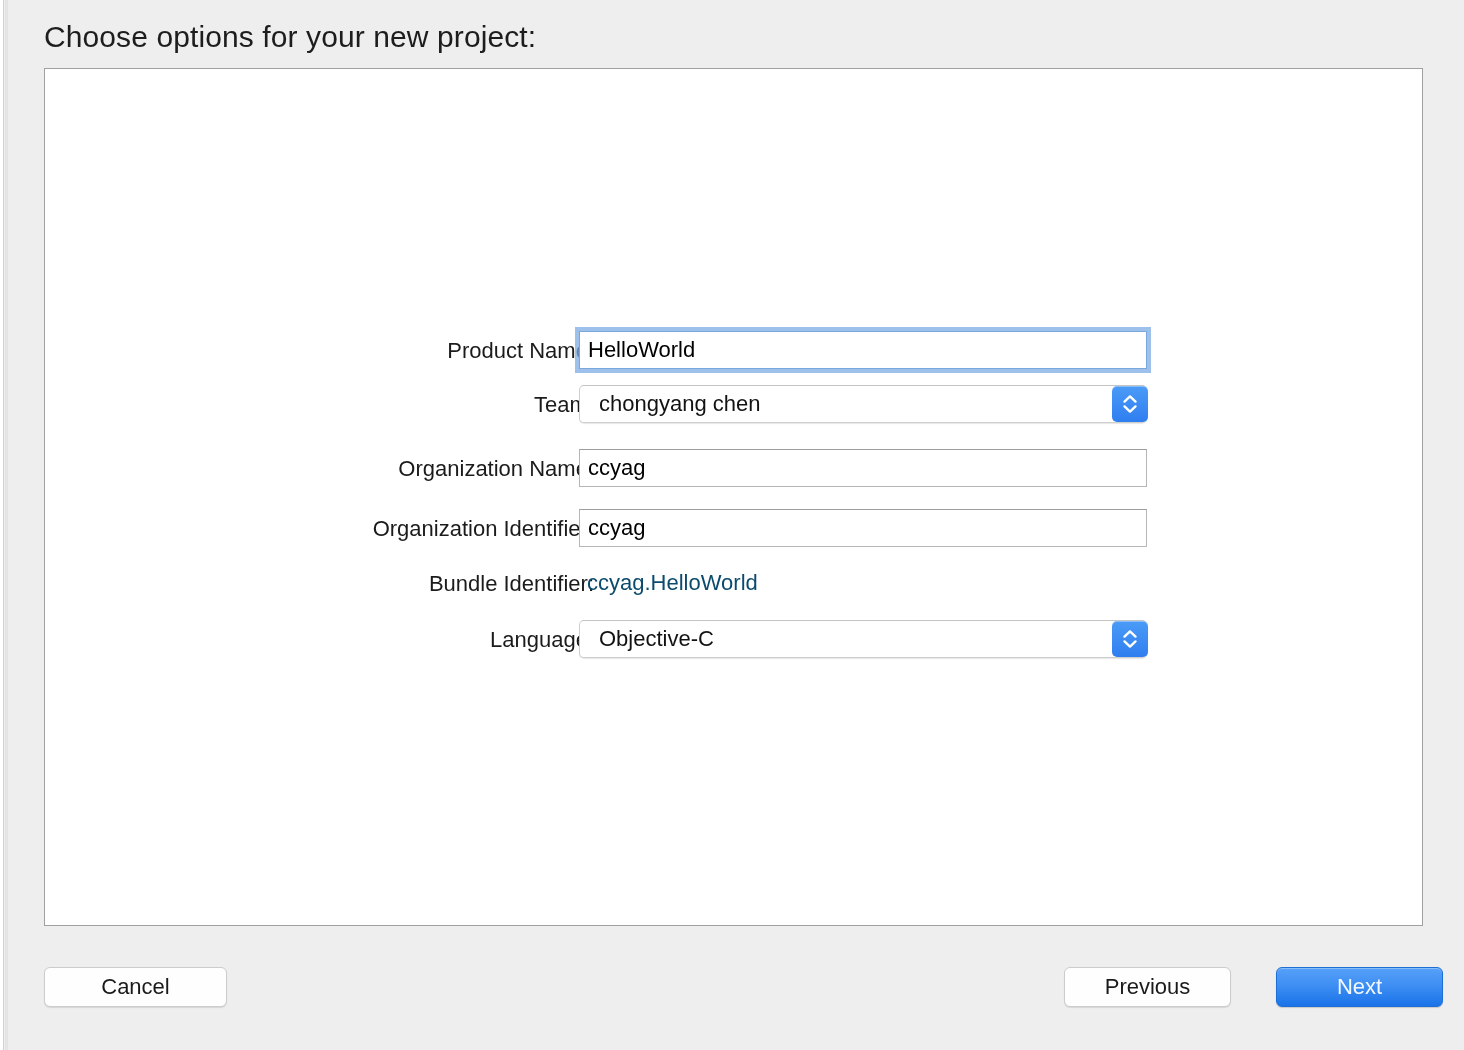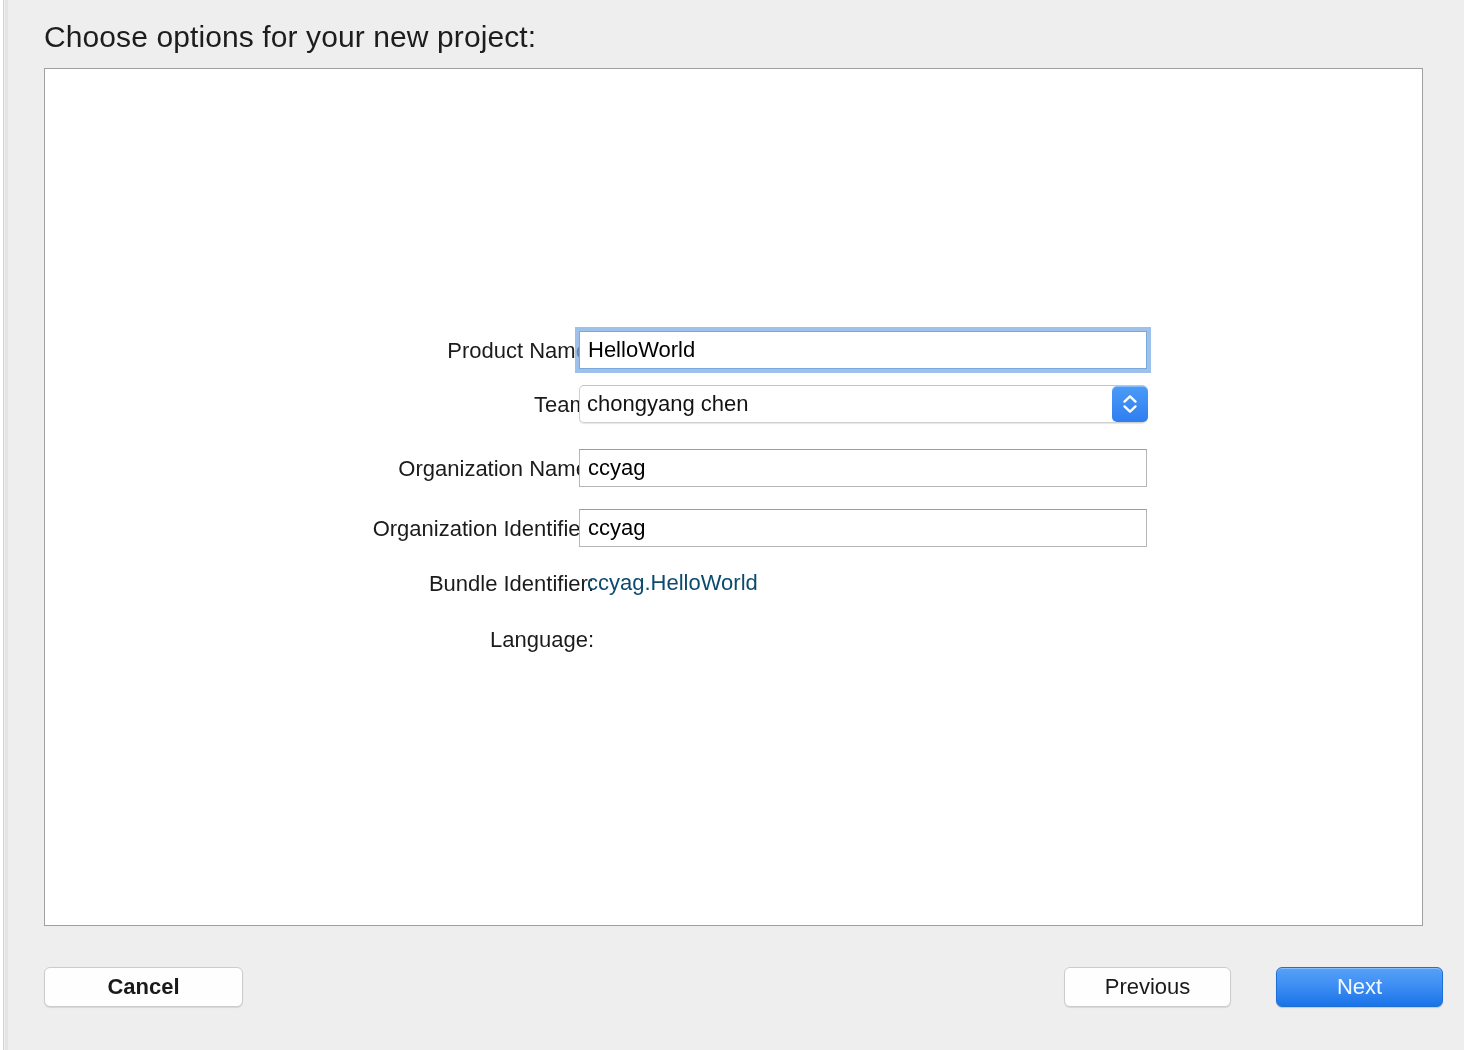--- a/index.html
+++ b/index.html
@@ -129,21 +129,21 @@
     left: 0; top: 0;
     width: 568px; height: 38px;
     background: #ffffff;
     border: 1px solid #cfcfcf;
     border-top-color: #c4c4c4;
     border-radius: 5px;
     box-shadow: 0 1px 1px rgba(0,0,0,0.10);
   }
   .popup-value {
     position: absolute;
-    left: 8px;
+    left: 20px;
     top: 0;
     height: 38px;
     line-height: 37px;
     font-size: 22px;
     color: #121212;
     white-space: nowrap;
   }
   .stepper {
     position: absolute;
     right: -1px;
@@ -179,21 +179,21 @@
     box-shadow: 0 1px 1px rgba(0,0,0,0.10);
   }
   .btn-default {
     background: linear-gradient(to bottom, #56a0f7 0%, #3d8df3 48%, #1a73e8 100%);
     border: 1px solid #1d6fd6;
     color: #f2f8ff;
     box-shadow: 0 1px 1px rgba(0,0,0,0.16), inset 0 1px 0 rgba(255,255,255,0.30);
     margin-left: 20px;
   }
 
-  #btn-cancel   { left: 44px;   top: 967px; width: 199px; font-weight: bold; }
+  #btn-cancel   { left: 44px;   top: 967px; width: 183px; }
   #btn-previous { left: 1064px; top: 967px; width: 167px; }
   #btn-next     { left: 1256px; top: 967px; width: 167px; }
 </style>
 </head>
 <body>
 
 <div id="dialog">
 
   <div class="window-edge-left"></div>
   <div class="window-edge-left2"></div>
@@ -242,20 +242,32 @@
 
       <div class="row" style="top:495px;">
         <div class="label">Bundle Identifier:</div>
         <div class="control">
           <div class="statictext">ccyag.HelloWorld</div>
         </div>
       </div>
 
       <div class="row" style="top:551px;">
         <div class="label">Language:</div>
+        <div class="control">
+          <div class="popup">
+            <div class="popup-face"></div>
+            <div class="popup-value">Objective-C</div>
+            <div class="stepper">
+              <svg width="20" height="24" viewBox="0 0 20 24" aria-hidden="true">
+                <path d="M4.5 9.6 L10 4.4 L15.5 9.6" fill="none" stroke="#ffffff" stroke-width="2.4" stroke-linecap="round" stroke-linejoin="round"></path>
+                <path d="M4.5 14.4 L10 19.6 L15.5 14.4" fill="none" stroke="#ffffff" stroke-width="2.4" stroke-linecap="round" stroke-linejoin="round"></path>
+              </svg>
+            </div>
+          </div>
+        </div>
       </div>
 
     </div>
   </div>
 
   <div class="btn btn-plain" id="btn-cancel">Cancel</div>
   <div class="btn btn-plain" id="btn-previous">Previous</div>
   <div class="btn btn-default" id="btn-next">Next</div>
 
 </div>

